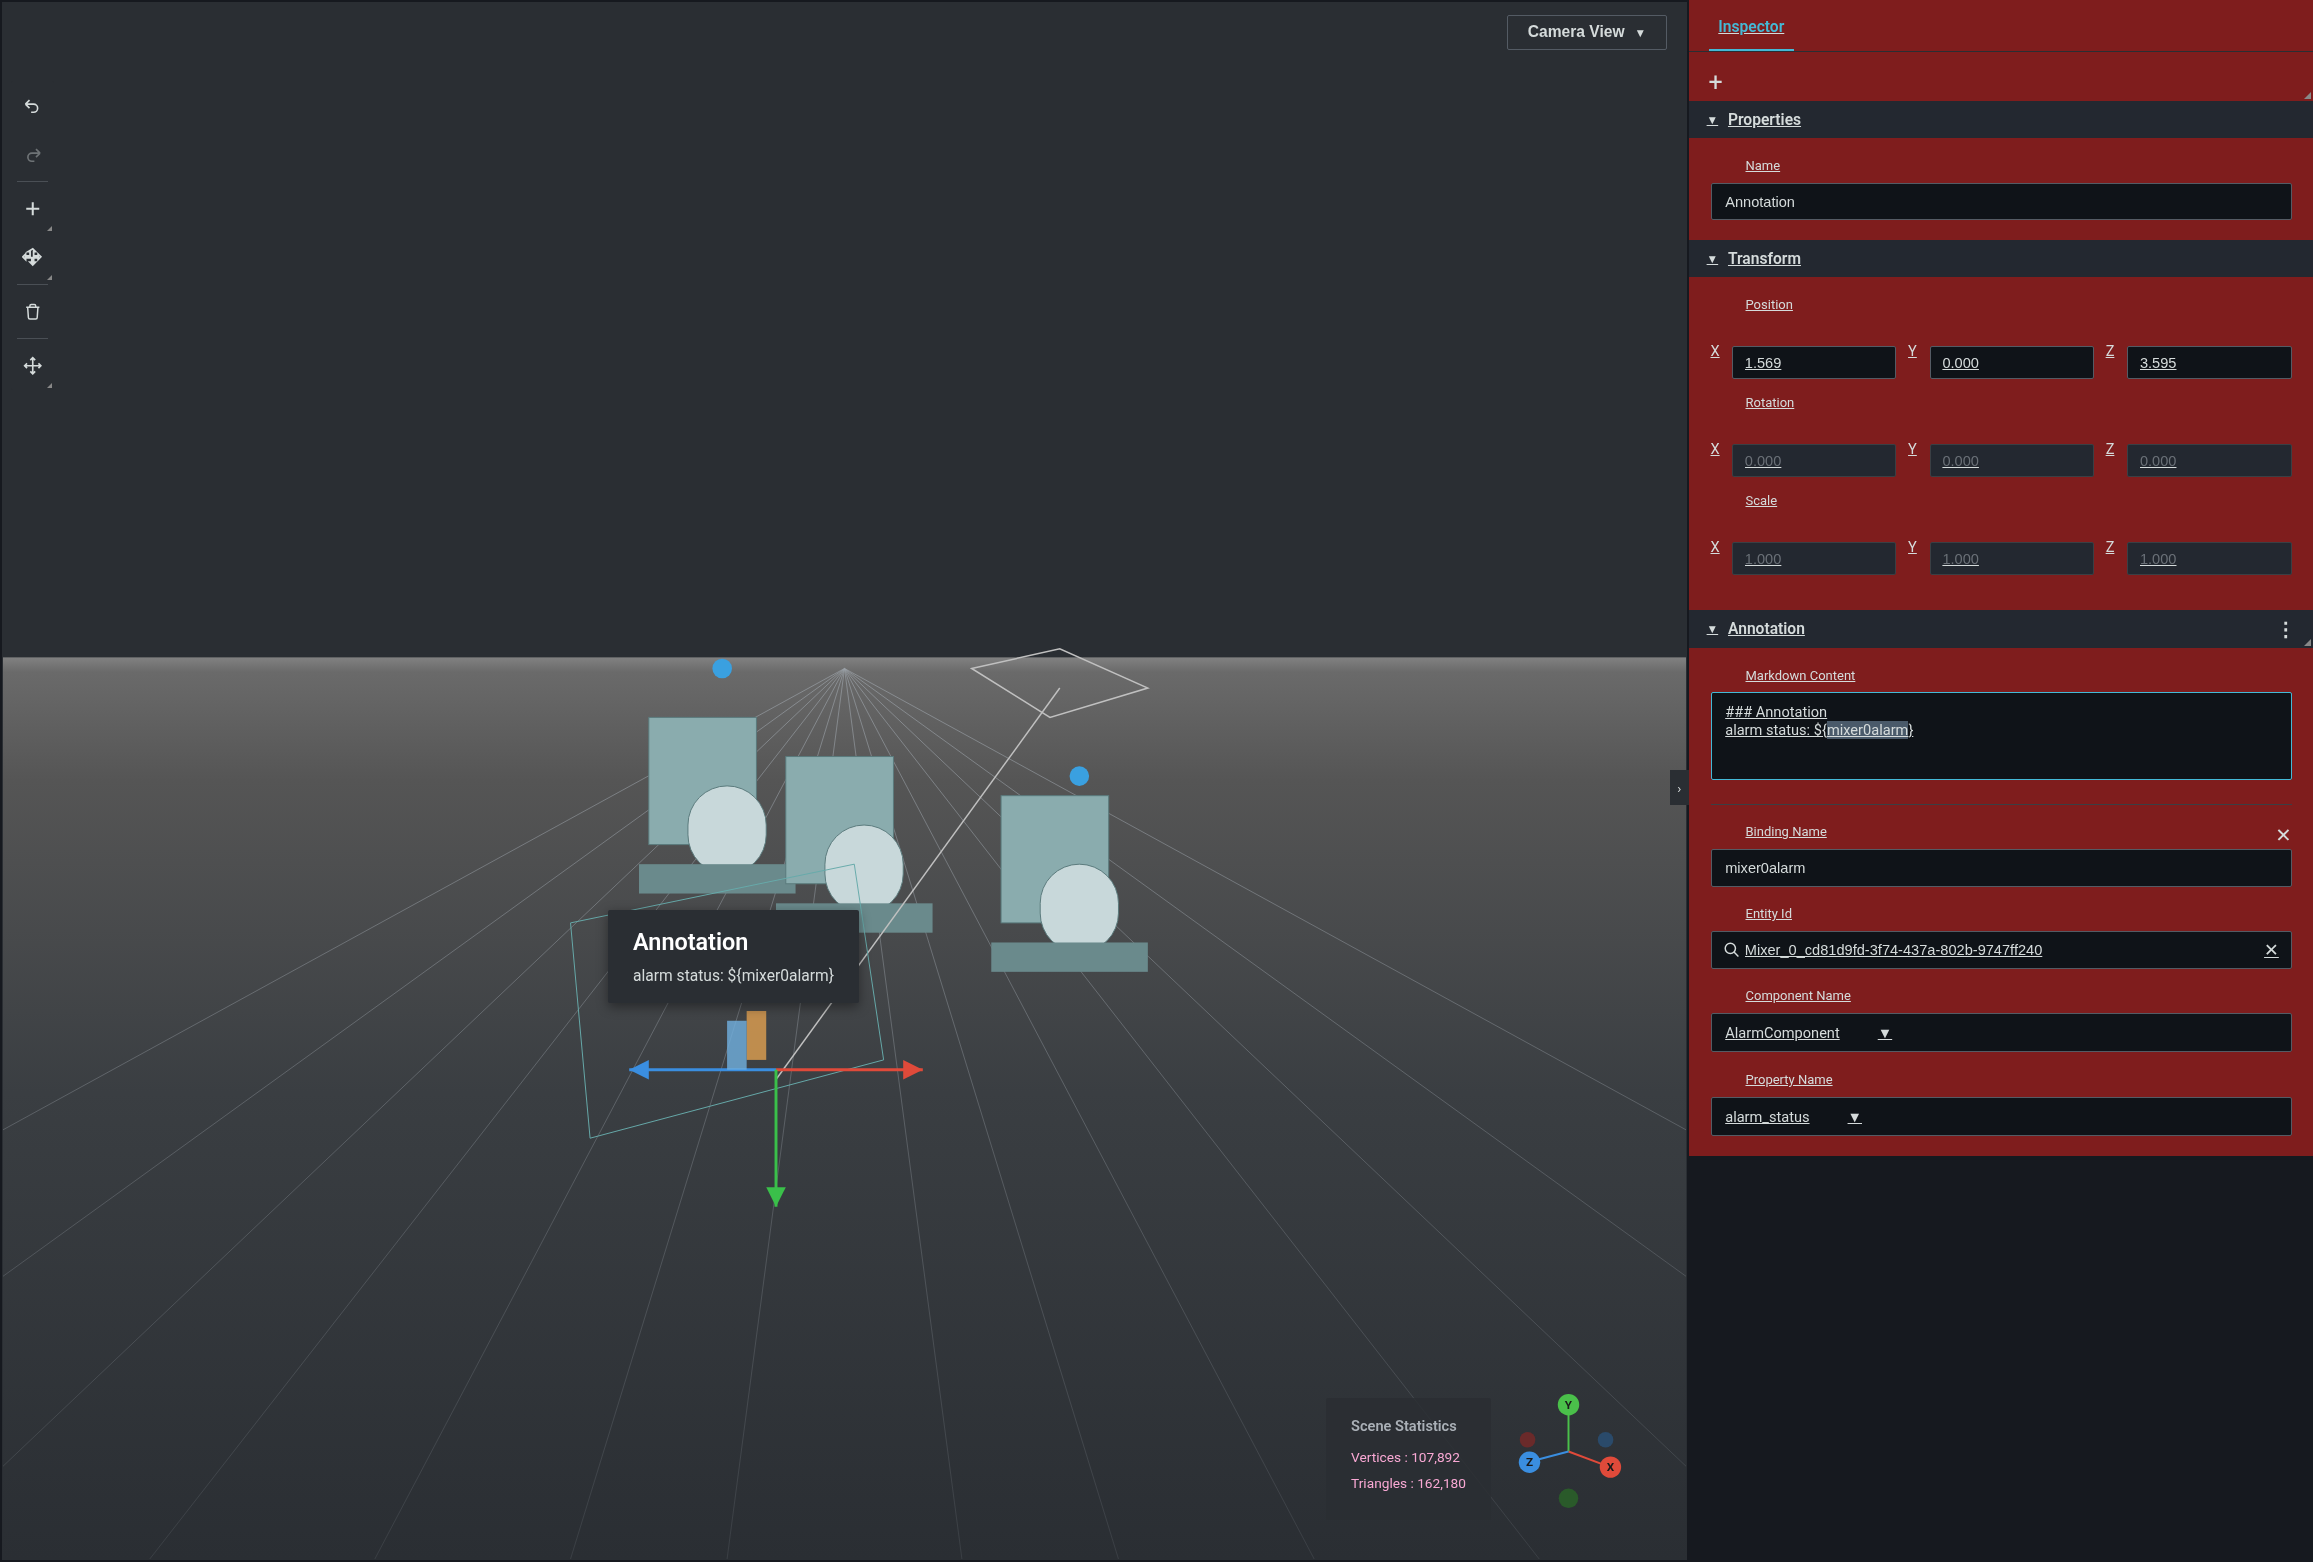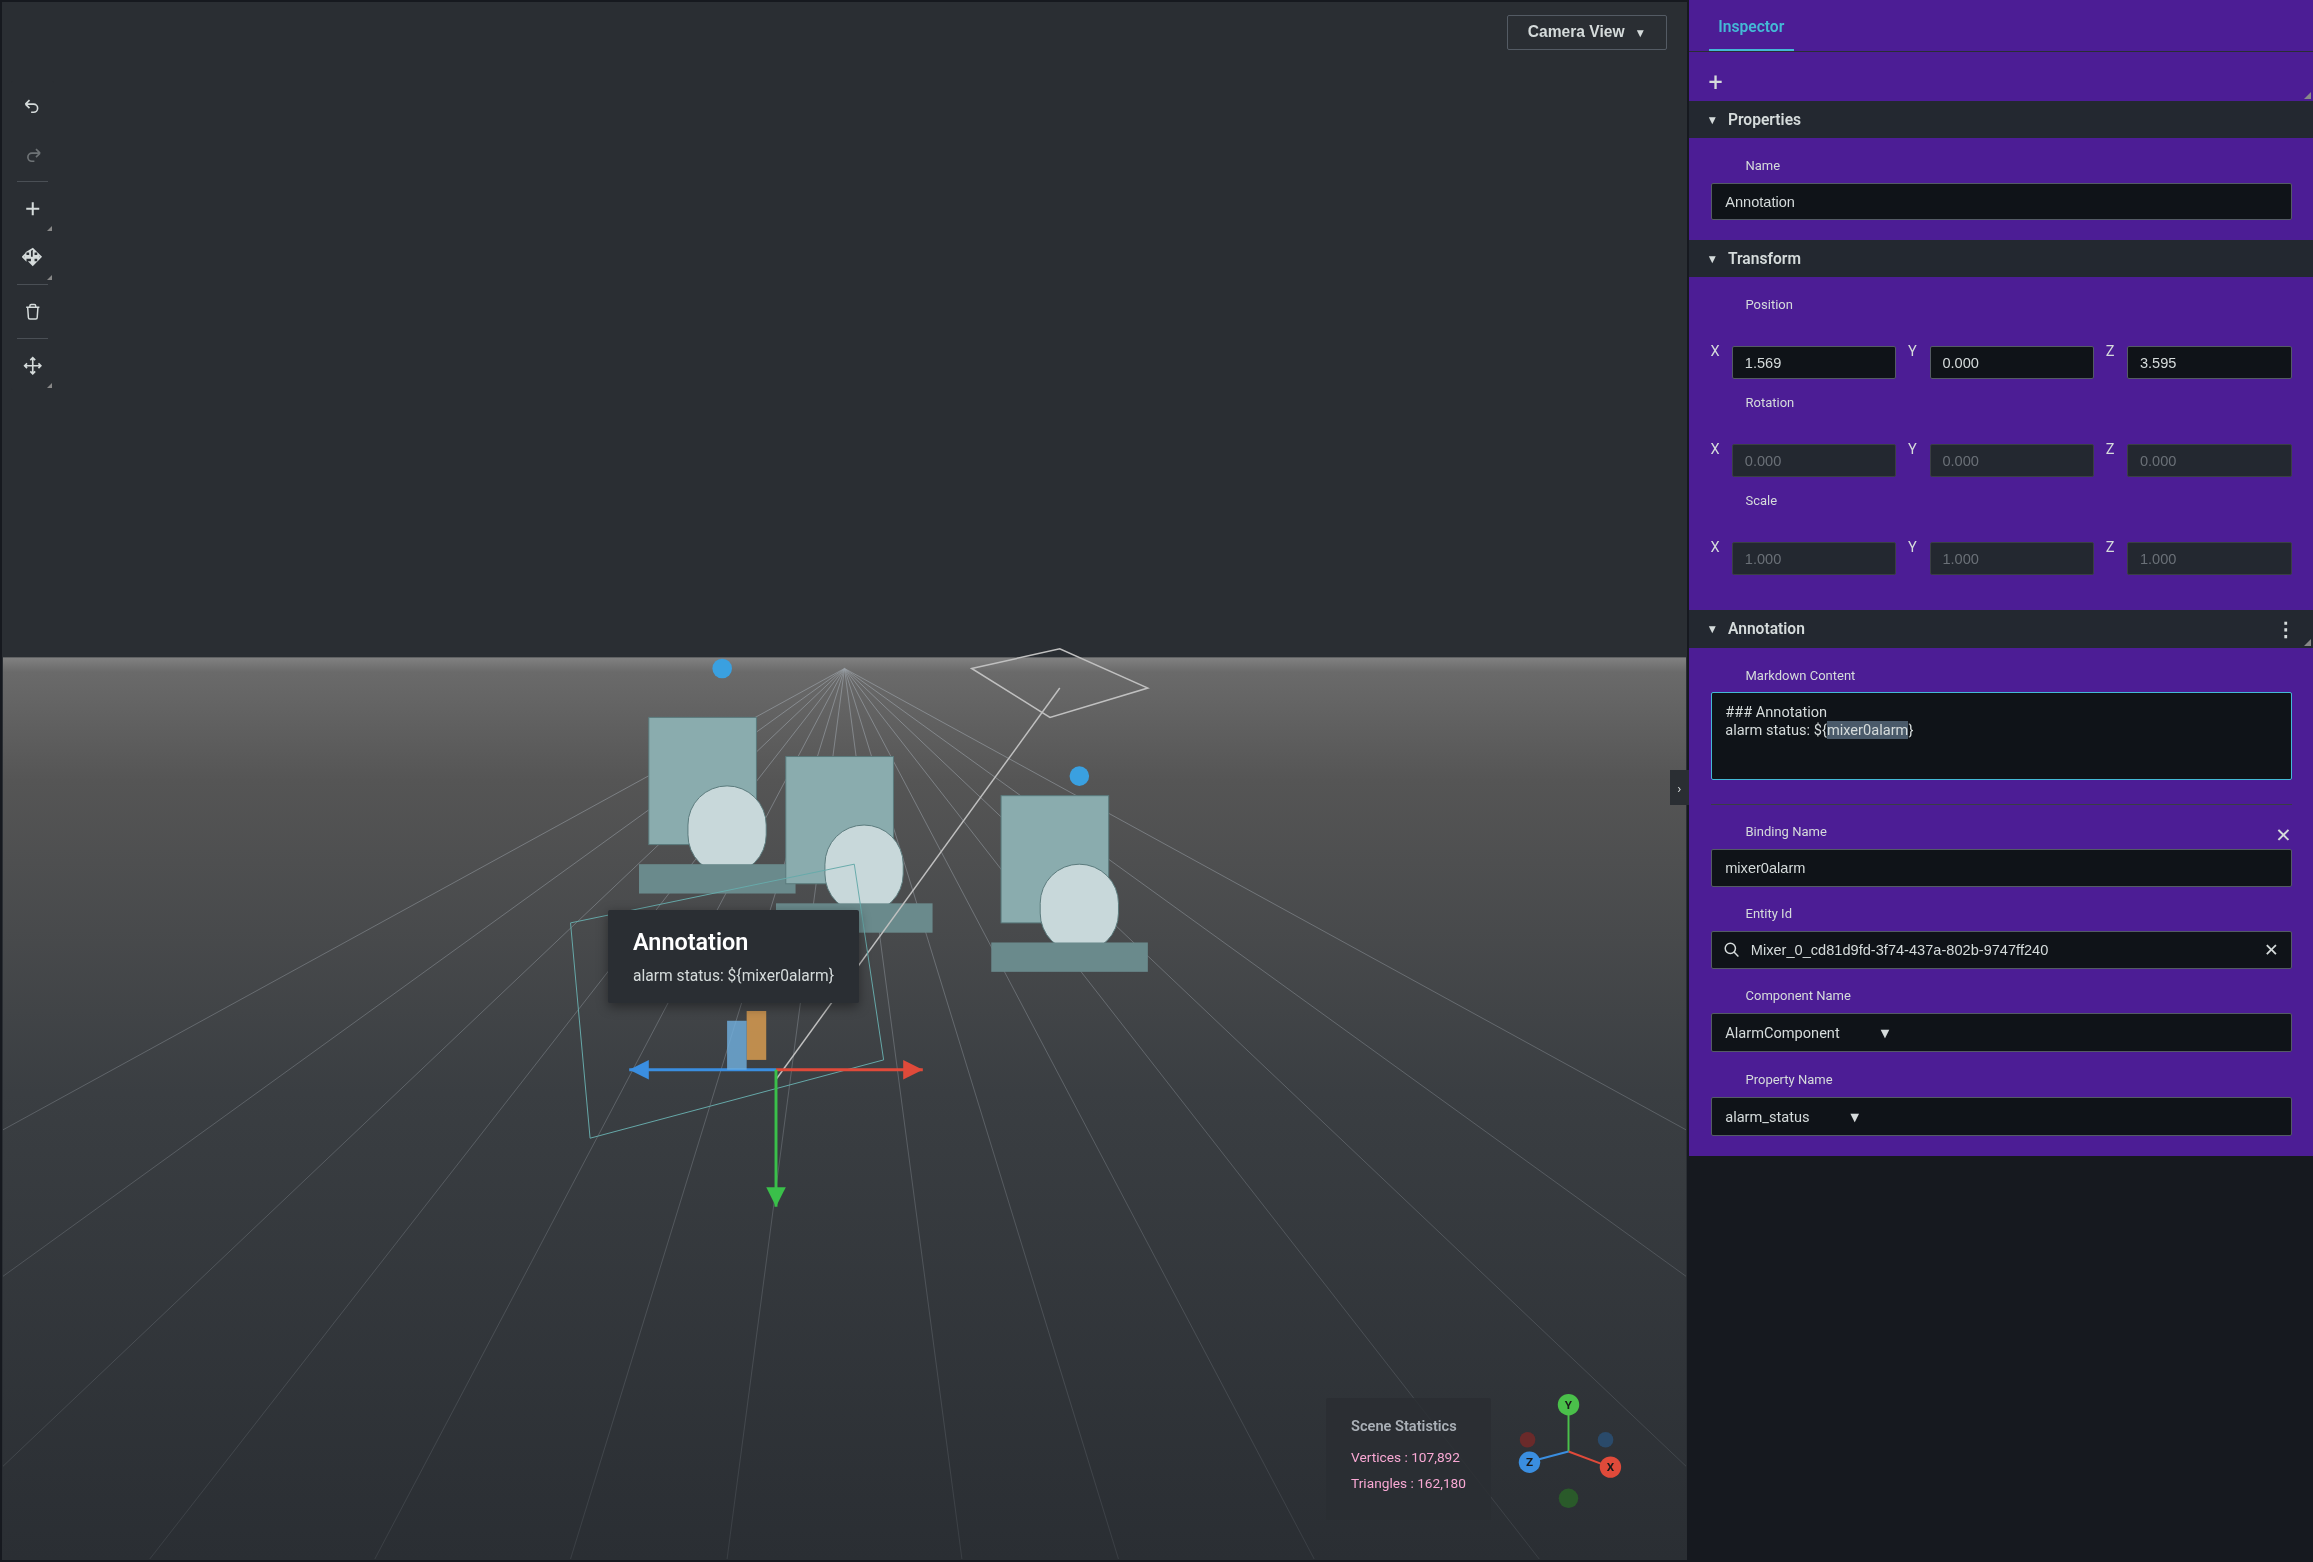--- a/index.html
+++ b/index.html
@@ -133,24 +133,25 @@
 }
 .axis-gizmo {
   position: absolute;
   right: 59px;
   bottom: 49px;
   width: 117px;
   height: 117px;
 }
 .inspector-panel {
   width: 624px;
-  background: #4c1d95;
+  background: #7f1d1d;
   display: flex;
   flex-direction: column;
   overflow-y: auto;
+  text-decoration: underline;
 }
 .inspector-tabs {
   display: flex;
   padding: 0 19.5px;
   border-bottom: 1px solid #2a2e33;
 }
 .inspector-tab {
   padding: 17.6px 9.8px 13.7px;
   font-size: 15.6px;
   font-weight: 600;
@@ -282,21 +283,21 @@
   right: 0;
   top: 0;
   font-size: 19.5px;
   color: #d5dbdb;
   cursor: pointer;
 }
 .field-row-with-close { position: relative; }
 .entity-input {
   display: flex;
   align-items: center;
-  gap: 10px;
+  gap: 4px;
   background: #0f1318;
   border: 1px solid #545b64;
   padding: 7.8px 11.7px;
   border-radius: 2px;
 }
 .entity-input input {
   flex: 1;
   background: transparent;
   border: none;
   color: #d5dbdb;

